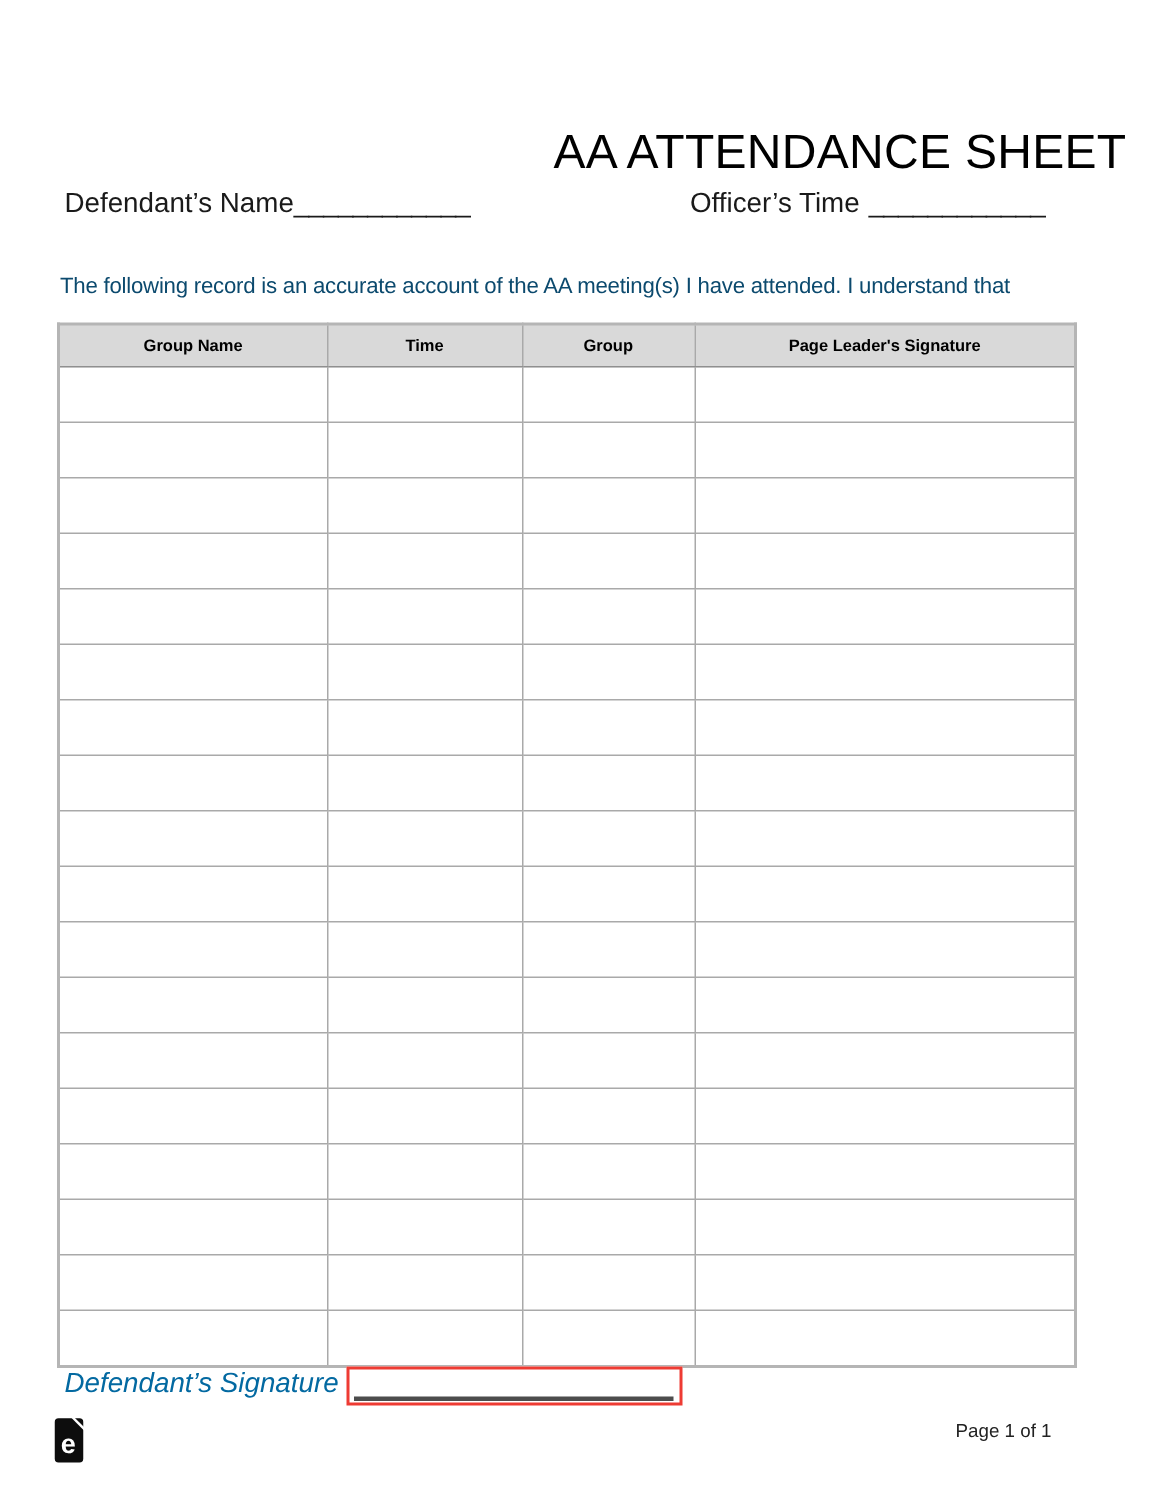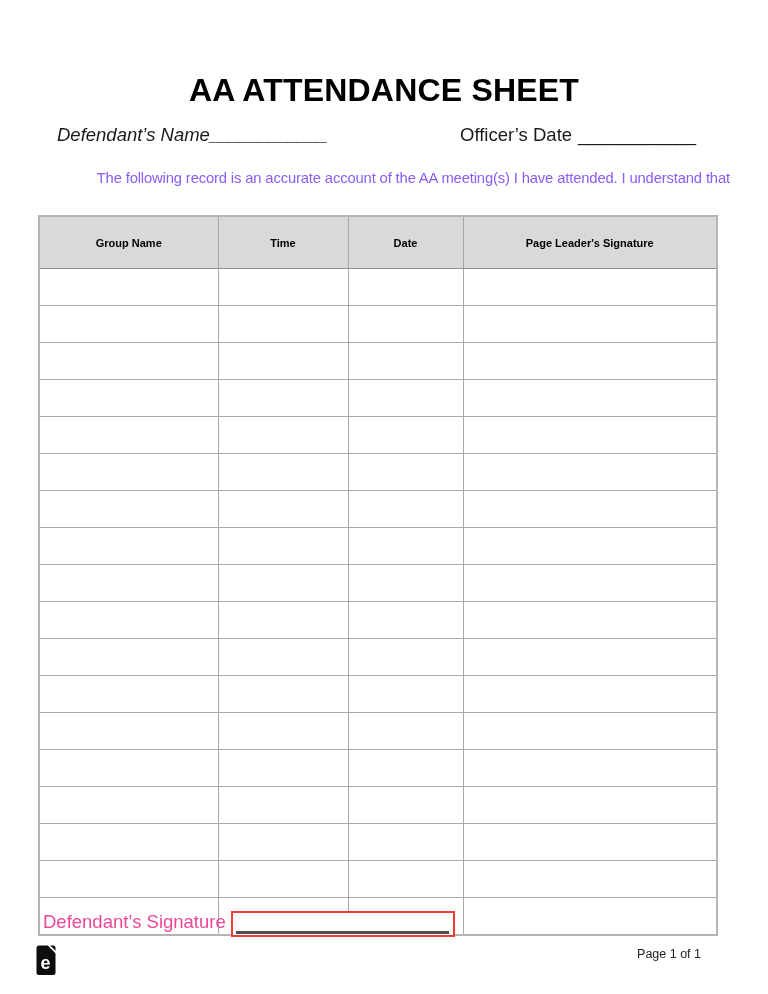--- a/index.html
+++ b/index.html
@@ -12,57 +12,57 @@
   }
   html,body{margin:0;padding:0;}
   body{
     width:768px;height:994px;background:#ffffff;
     font-family:"Liberation Sans","DejaVu Sans",sans-serif;
     color:var(--text);
   }
   .page{position:relative;width:768px;height:994px;background:#fff;overflow:hidden;}
 
   .title{
-    position:absolute;left:0;right:0;top:66px;margin:6px;
-    text-align:center;font-size:32px;font-weight:700;color:#000;
+    position:absolute;left:0;right:0;top:66px;margin:17px;
+    text-align:right;font-size:32px;font-weight:400;color:#000;
     letter-spacing:0.2px;
   }
 
   .name-line{position:absolute;top:124px;font-size:18.5px;color:#1a1a1a;white-space:nowrap;}
-  .name-line.defendant{left:57px;font-style:italic;}
+  .name-line.defendant{left:43px;}
   .name-line.officer{left:460px;}
   .blank{letter-spacing:-0.5px;}
   .officer-blank{margin-left:6px;}
 
   .intro{
-    position:absolute;left:40px;top:169px;width:690px;
-    font-size:14.8px;line-height:19px;letter-spacing:-0.15px;color:#8b5cf6;text-align:right;
+    position:absolute;left:40px;top:182px;width:690px;
+    font-size:14.8px;line-height:19px;letter-spacing:-0.15px;color:#0c4a6e;
   }
   .intro div{white-space:nowrap;}
 
   table.att-table{
     position:absolute;left:38px;top:215px;width:678px;
     border-collapse:collapse;table-layout:fixed;
     border:2px solid var(--table-outer-border);
   }
   .att-table col.c1{width:179px;}
   .att-table col.c2{width:130px;}
   .att-table col.c3{width:115px;}
   .att-table col.c4{width:254px;}
   .att-table th{
     height:19px;background:var(--table-header-bg);
     border:1px solid #8f8f8f;border-left:1px solid var(--table-border);border-right:1px solid var(--table-border);
-    font-size:11px;font-weight:700;color:#000;text-align:center;vertical-align:middle;padding:16px;
+    font-size:11px;font-weight:700;color:#000;text-align:center;vertical-align:middle;padding:4px;
   }
   .att-table td{
     height:36px;background:#fff;border:1px solid var(--table-border);padding:0;
   }
 
   .sig-label{
-    position:absolute;left:43px;top:911px;font-size:18.5px;color:#ec4899;white-space:nowrap;
+    position:absolute;left:43px;top:911px;font-size:18.5px;color:#0369a1;white-space:nowrap;font-style:italic;
   }
   .sig-box{
     position:absolute;left:231px;top:911px;width:220px;height:22px;
     border:2px solid var(--signature-box-border);background:#fff;
   }
   .sig-line{
     position:absolute;left:3px;right:4px;bottom:1px;height:3px;
     background:var(--signature-line);
   }
 
@@ -73,38 +73,38 @@
 </style>
 </head>
 <body>
 
 <div class="page">
 
   <h1 class="title">AA ATTENDANCE SHEET</h1>
 
   <div class="name-line defendant"><span>Defendant’s Name</span><span class="blank">____________</span></div>
 
-  <div class="name-line officer"><span>Officer’s Date</span><span class="blank officer-blank">____________</span></div>
+  <div class="name-line officer"><span>Officer’s Time</span><span class="blank officer-blank">____________</span></div>
 
   <div class="intro">
     <div>The following record is an accurate account of the AA meeting(s) I have attended. I understand that</div>
   </div>
 
   <table class="att-table">
     <colgroup>
         <col class="c1">
         <col class="c2">
         <col class="c3">
         <col class="c4">
       </colgroup>
     <thead>
       <tr>
         <th>Group Name</th>
         <th>Time</th>
-        <th>Date</th>
+        <th>Group</th>
         <th>Page Leader's Signature</th>
       </tr>
     </thead>
     <tbody>
         <tr>
           <td></td>
           <td></td>
           <td></td>
           <td></td>
         </tr>

